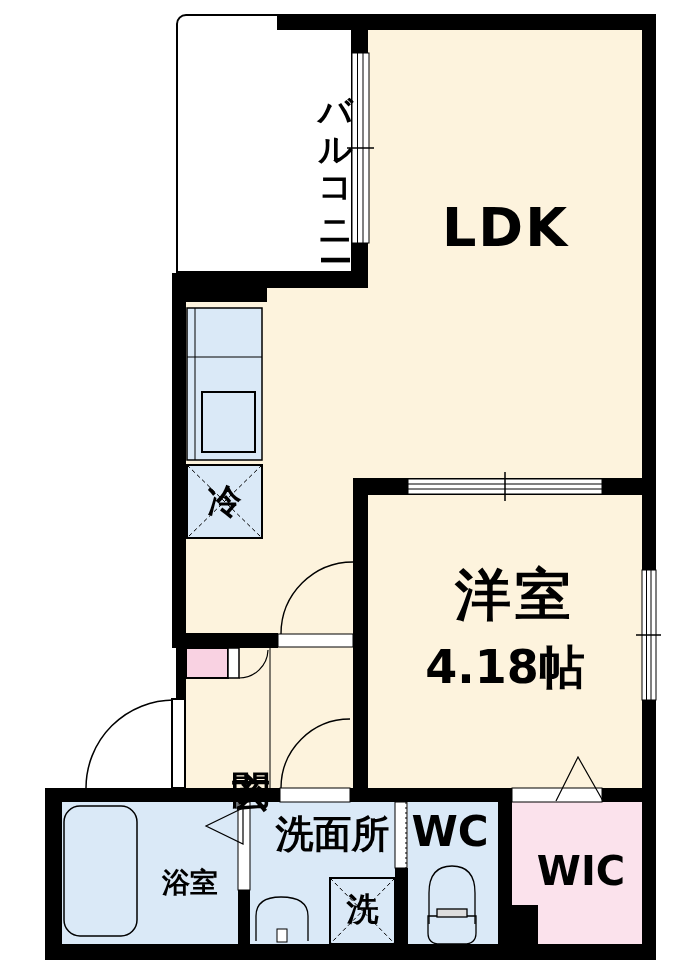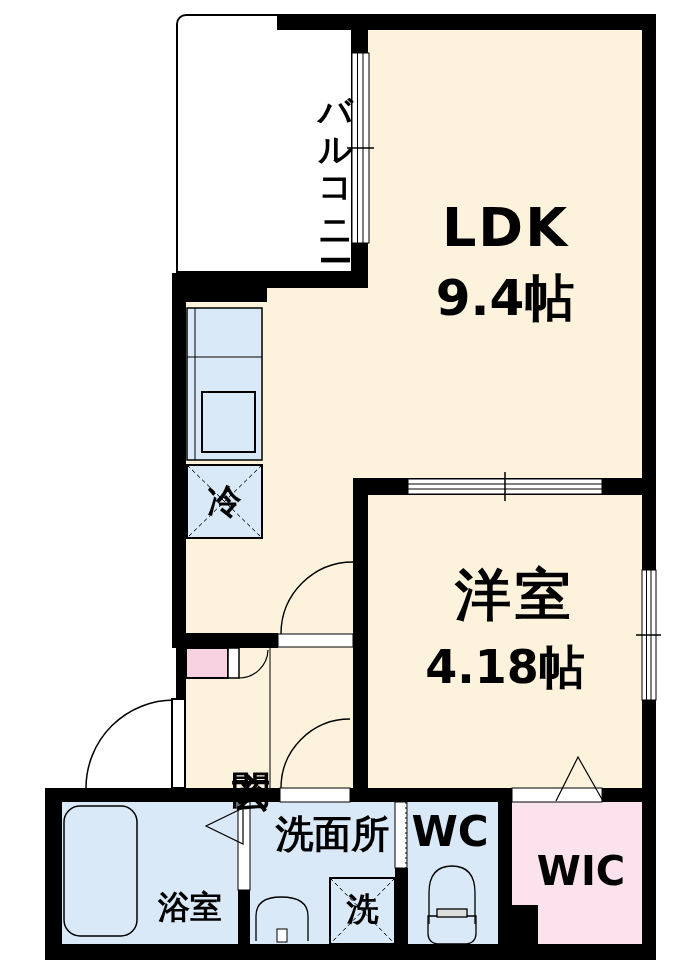--- a/index.html
+++ b/index.html
@@ -29,21 +29,21 @@
     display:flex;justify-content:center;align-items:flex-start;
     writing-mode:vertical-rl;text-align:start;white-space:normal;
   }
   .lbl-balcony{left:176px;top:52px;width:177px;height:215px;font-size:34px;letter-spacing:4px;}
   .lbl-ldk{left:368px;top:200px;width:275px;font-size:54px;letter-spacing:2px;}
   .lbl-ldk-size{left:368px;top:272px;width:274px;font-size:50px;}
   .lbl-western{left:368px;top:566px;width:274px;font-size:56px;letter-spacing:4px;padding-left:20px;}
   .lbl-western-size{left:368px;top:643px;width:274px;font-size:46px;text-align:center;}
   .lbl-fridge{left:187px;top:484px;width:75px;font-size:34px;}
   .lbl-genkan{left:186px;top:696px;width:84px;height:92px;font-size:38px;letter-spacing:2px;}
-  .lbl-bath{left:140px;top:891px;width:100px;font-size:32px;}
+  .lbl-bath{left:140px;top:868px;width:100px;font-size:28px;}
   .lbl-washroom{left:250px;top:815px;width:165px;font-size:38px;}
   .lbl-laundry{left:330px;top:893px;width:65px;font-size:32px;}
   .lbl-wc{left:408px;top:810px;width:84px;font-size:42px;}
   .lbl-wic{left:512px;top:850px;width:130px;font-size:40px;padding-left:8px;}
 </style>
 </head>
 <body>
 
 <div id="canvas">
 
@@ -151,21 +151,20 @@
       <path d="M 429 924 L 429 893 Q 429 866 452 866 Q 475 866 475 893 L 475 924"></path>
       <path d="M 428 916 L 476 916 L 476 933 Q 476 944 464 944 L 440 944 Q 428 944 428 933 Z"></path>
       <rect x="437" y="909" width="30" height="8" style="fill:#ddd"></rect>
     </g>
 
     <polyline points="556,801 578,757 603,801" fill="none" stroke="#000" stroke-width="1.2"></polyline>
   </svg>
 
   <div class="lbl vert lbl-balcony">バルコニー</div>
   <div class="lbl lbl-ldk">LDK</div>
-  <div class="lbl lbl-ldk-size">9.4帖</div>
   <div class="lbl lbl-western">洋室</div>
   <div class="lbl lbl-western-size">4.18帖</div>
   <div class="lbl lbl-fridge">冷</div>
   <div class="lbl vert lbl-genkan">玄関</div>
   <div class="lbl lbl-bath">浴室</div>
   <div class="lbl lbl-washroom">洗面所</div>
   <div class="lbl lbl-laundry">洗</div>
   <div class="lbl lbl-wc">WC</div>
   <div class="lbl lbl-wic">WIC</div>
 

